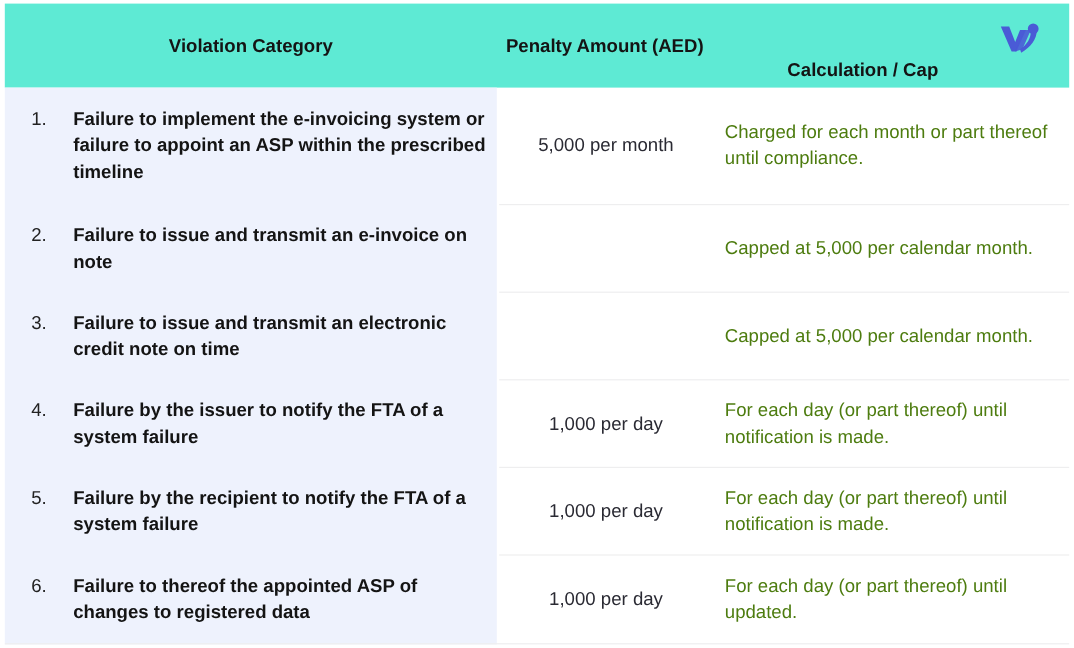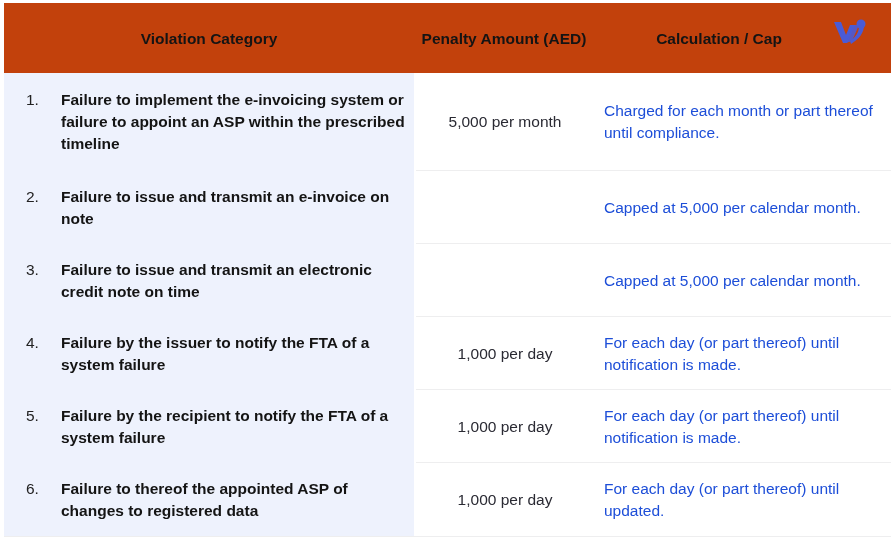--- a/index.html
+++ b/index.html
@@ -20,21 +20,21 @@
       top: 3px;
       width: 887px;
       height: 534px;
     }
     .header {
       position: absolute;
       left: 0;
       top: 0;
       width: 887px;
       height: 70px;
-      background: #c2410c;
+      background: #5eead4;
     }
     .hcell {
       position: absolute;
       top: 0;
       height: 70px;
       display: flex;
       align-items: center;
       justify-content: center;
       text-align: center;
       font-weight: bold;
@@ -117,31 +117,31 @@
     .calc {
       position: absolute;
       left: 600px;
       width: 280px;
       top: 0;
       bottom: 0;
       display: flex;
       align-items: center;
       font-size: 15.5px;
       line-height: 22px;
-      color: #1d4ed8;
+      color: #4d7c0f;
     }
   </style>
 </head>
 <body>
 
 <div class="table">
   <div class="header">
     <div class="hcell c1">Violation Category</div>
     <div class="hcell c2" style="width:170px;left:415px;">Penalty Amount (AED)</div>
-    <div class="hcell c3" style="left:615px;width:200px;">Calculation / Cap</div>
+    <div class="hcell c3" style="left:615px;width:200px;margin-top:20px;">Calculation / Cap</div>
     <svg class="logo" viewBox="0 0 36 30">
       <path d="M2 5 L9 5 L14 18 L18 8 L23 8 L15 26 L11 26 Z" fill="#4a5bd6"></path>
       <path d="M14 26 L22 8 L27 8 L20 24 Z" fill="#4a5bd6" opacity="0.9"></path>
       <circle cx="29" cy="7" r="4.5" fill="#4a5bd6"></circle>
       <path d="M32 8 C32 16 27 22 19 27 L18 24 C24 20 27 15 27 9 Z" fill="#4a5bd6"></path>
     </svg>
   </div>
 
   <div class="first-col-bg"></div>
 

